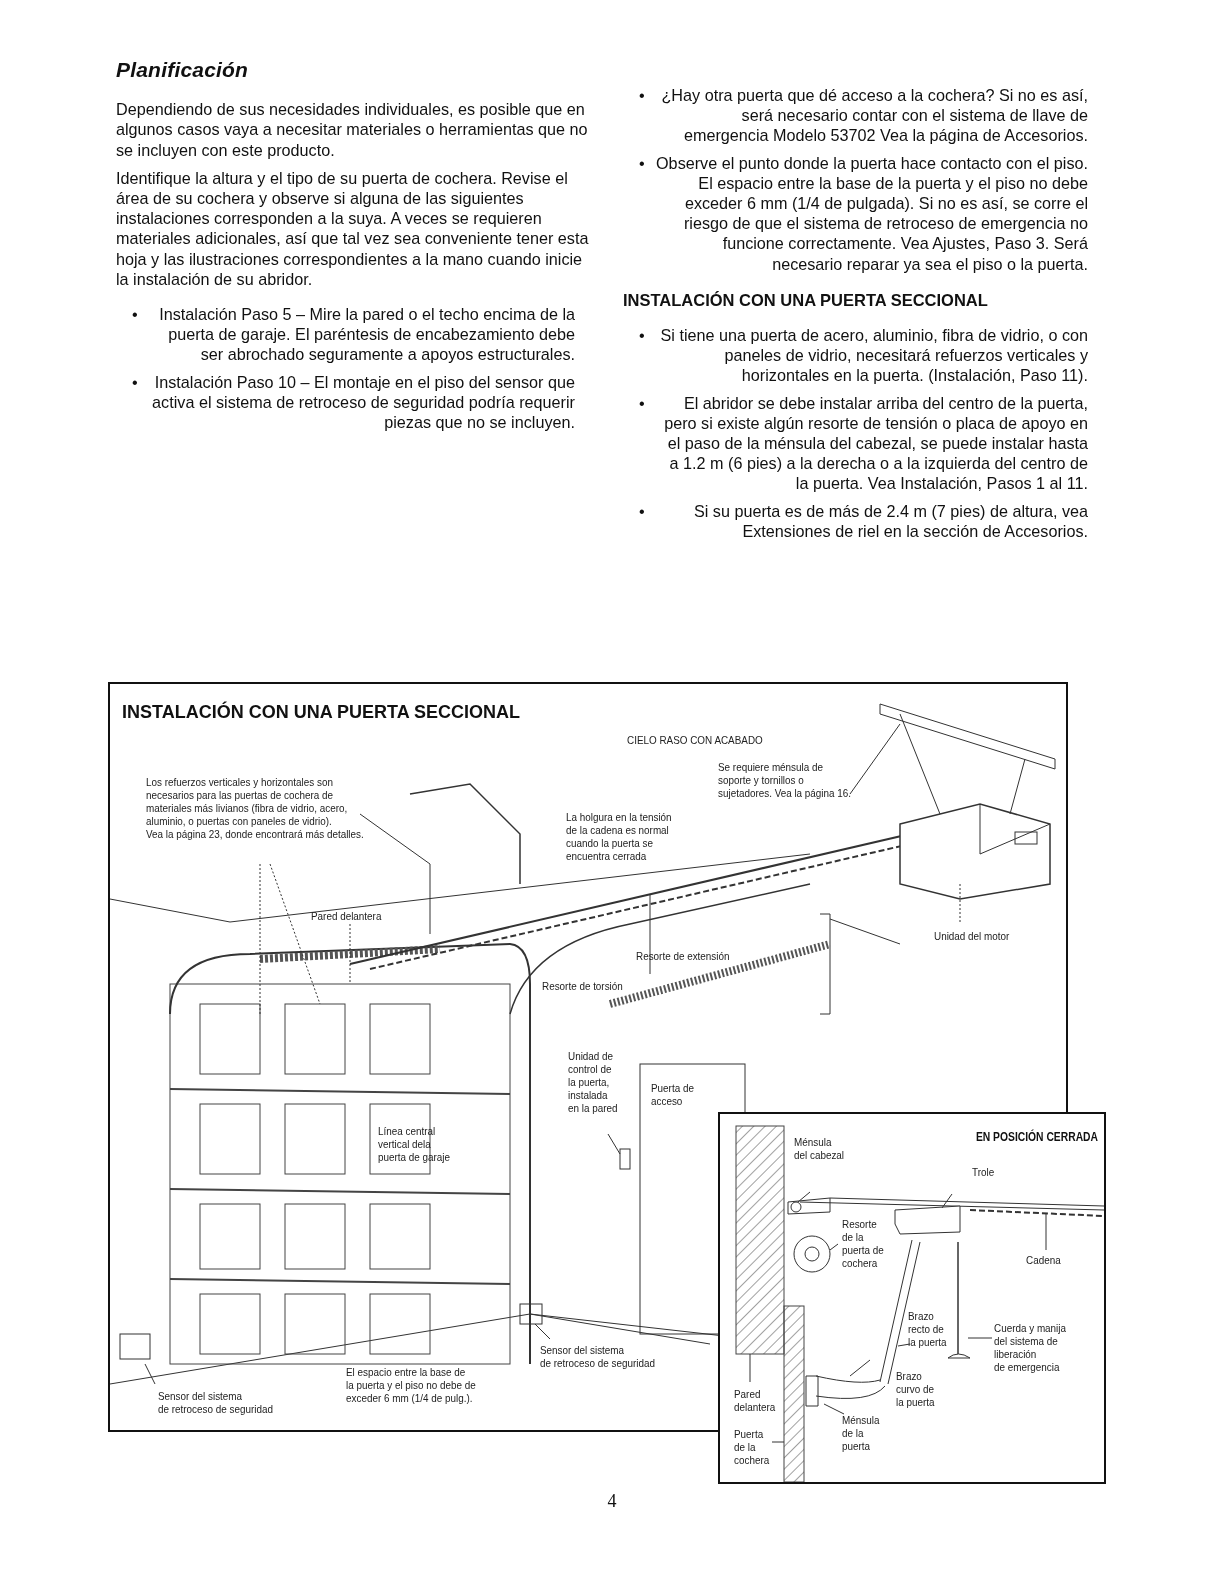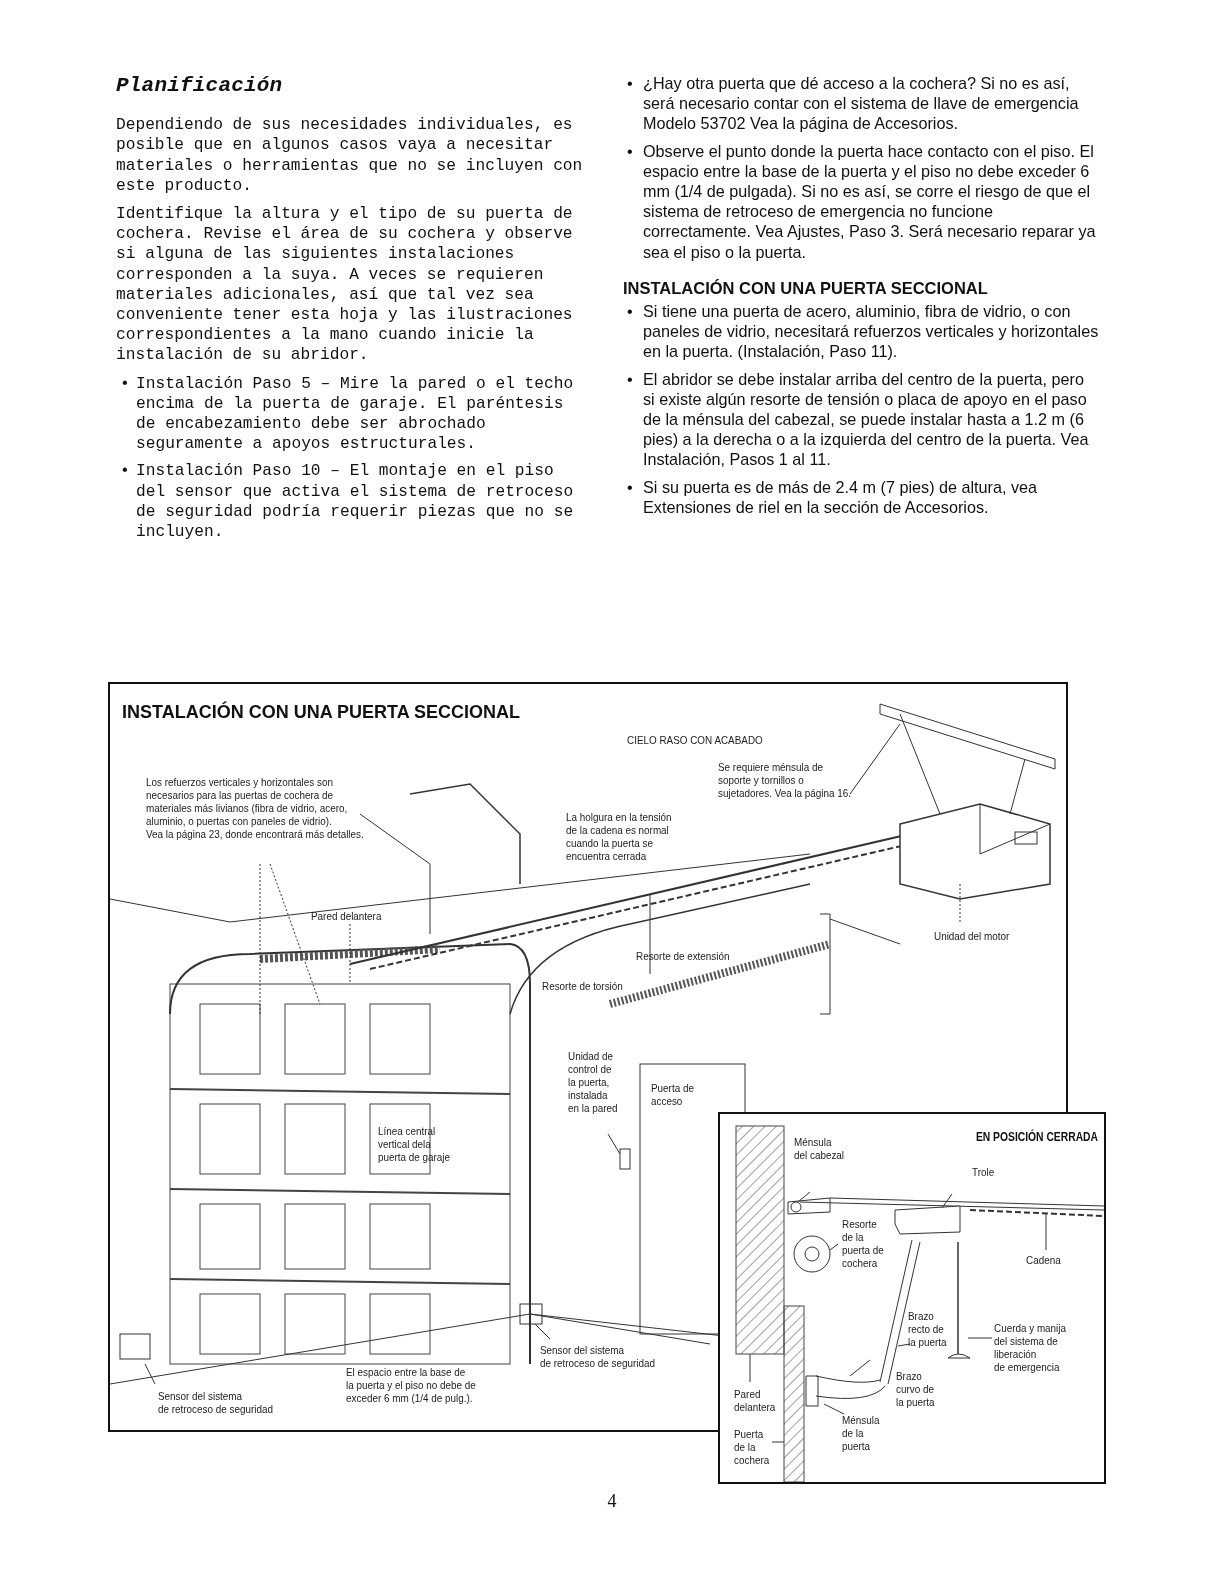--- a/index.html
+++ b/index.html
@@ -1,23 +1,23 @@
 <!DOCTYPE html>
 <html><head>
 <meta charset="utf-8">
 <style>
   html, body { margin:0; padding:0; background:#ffffff; }
   body { width:1224px; height:1584px; position:relative; overflow:hidden; color:#111; font-family:"Liberation Sans", sans-serif; }
   .col { position:absolute; font-size:16.2px; line-height:20.2px; }
-  .col-left { left:116px; top:76px; width:474px;font-family:Liberation Mono, monospace; }
+  .col-left { left:116px; top:60px; width:474px; }
   .col-right { left:623px; top:70px; width:480px; }
   h1.section-title { font-style:italic; font-weight:bold; font-size:21px; margin:0 0 19px 0; letter-spacing:0.2px; }
   p { margin:0 0 8px 0; }
   h2.sub-title { font-weight:bold; font-size:16.5px; margin:16px 0 3px 0; }
-  ul { list-style:none; margin:3px; padding:0; }
+  ul { list-style:none; margin:15px; padding:0;text-align:right; }
   li { position:relative; padding-left:17px; margin-bottom:7px; }
   li::before { content:"•"; position:absolute; left:1px; top:0; }
 
   
   .diagram { position:absolute; left:108px; top:682px; width:960px; height:750px; border:2px solid #111; box-sizing:border-box; background:#fff; }
   .diagram-title { position:absolute; left:12px; top:18px; font-weight:bold; font-size:18px; }
   .lbl { position:absolute; font-family:"Liberation Sans", sans-serif; font-size:11.5px; line-height:13px; color:#222; transform:scaleX(0.86); transform-origin:left top; white-space:nowrap; }
   .inset { position:absolute; left:718px; top:1112px; width:388px; height:372px; border:2px solid #111; box-sizing:border-box; background:#fff; }
   .inset-title { position:absolute; right:6px; top:16px; font-weight:bold; font-size:12px; transform:scaleX(0.86); transform-origin:right top; white-space:nowrap; }
   svg { position:absolute; left:0; top:0; }

